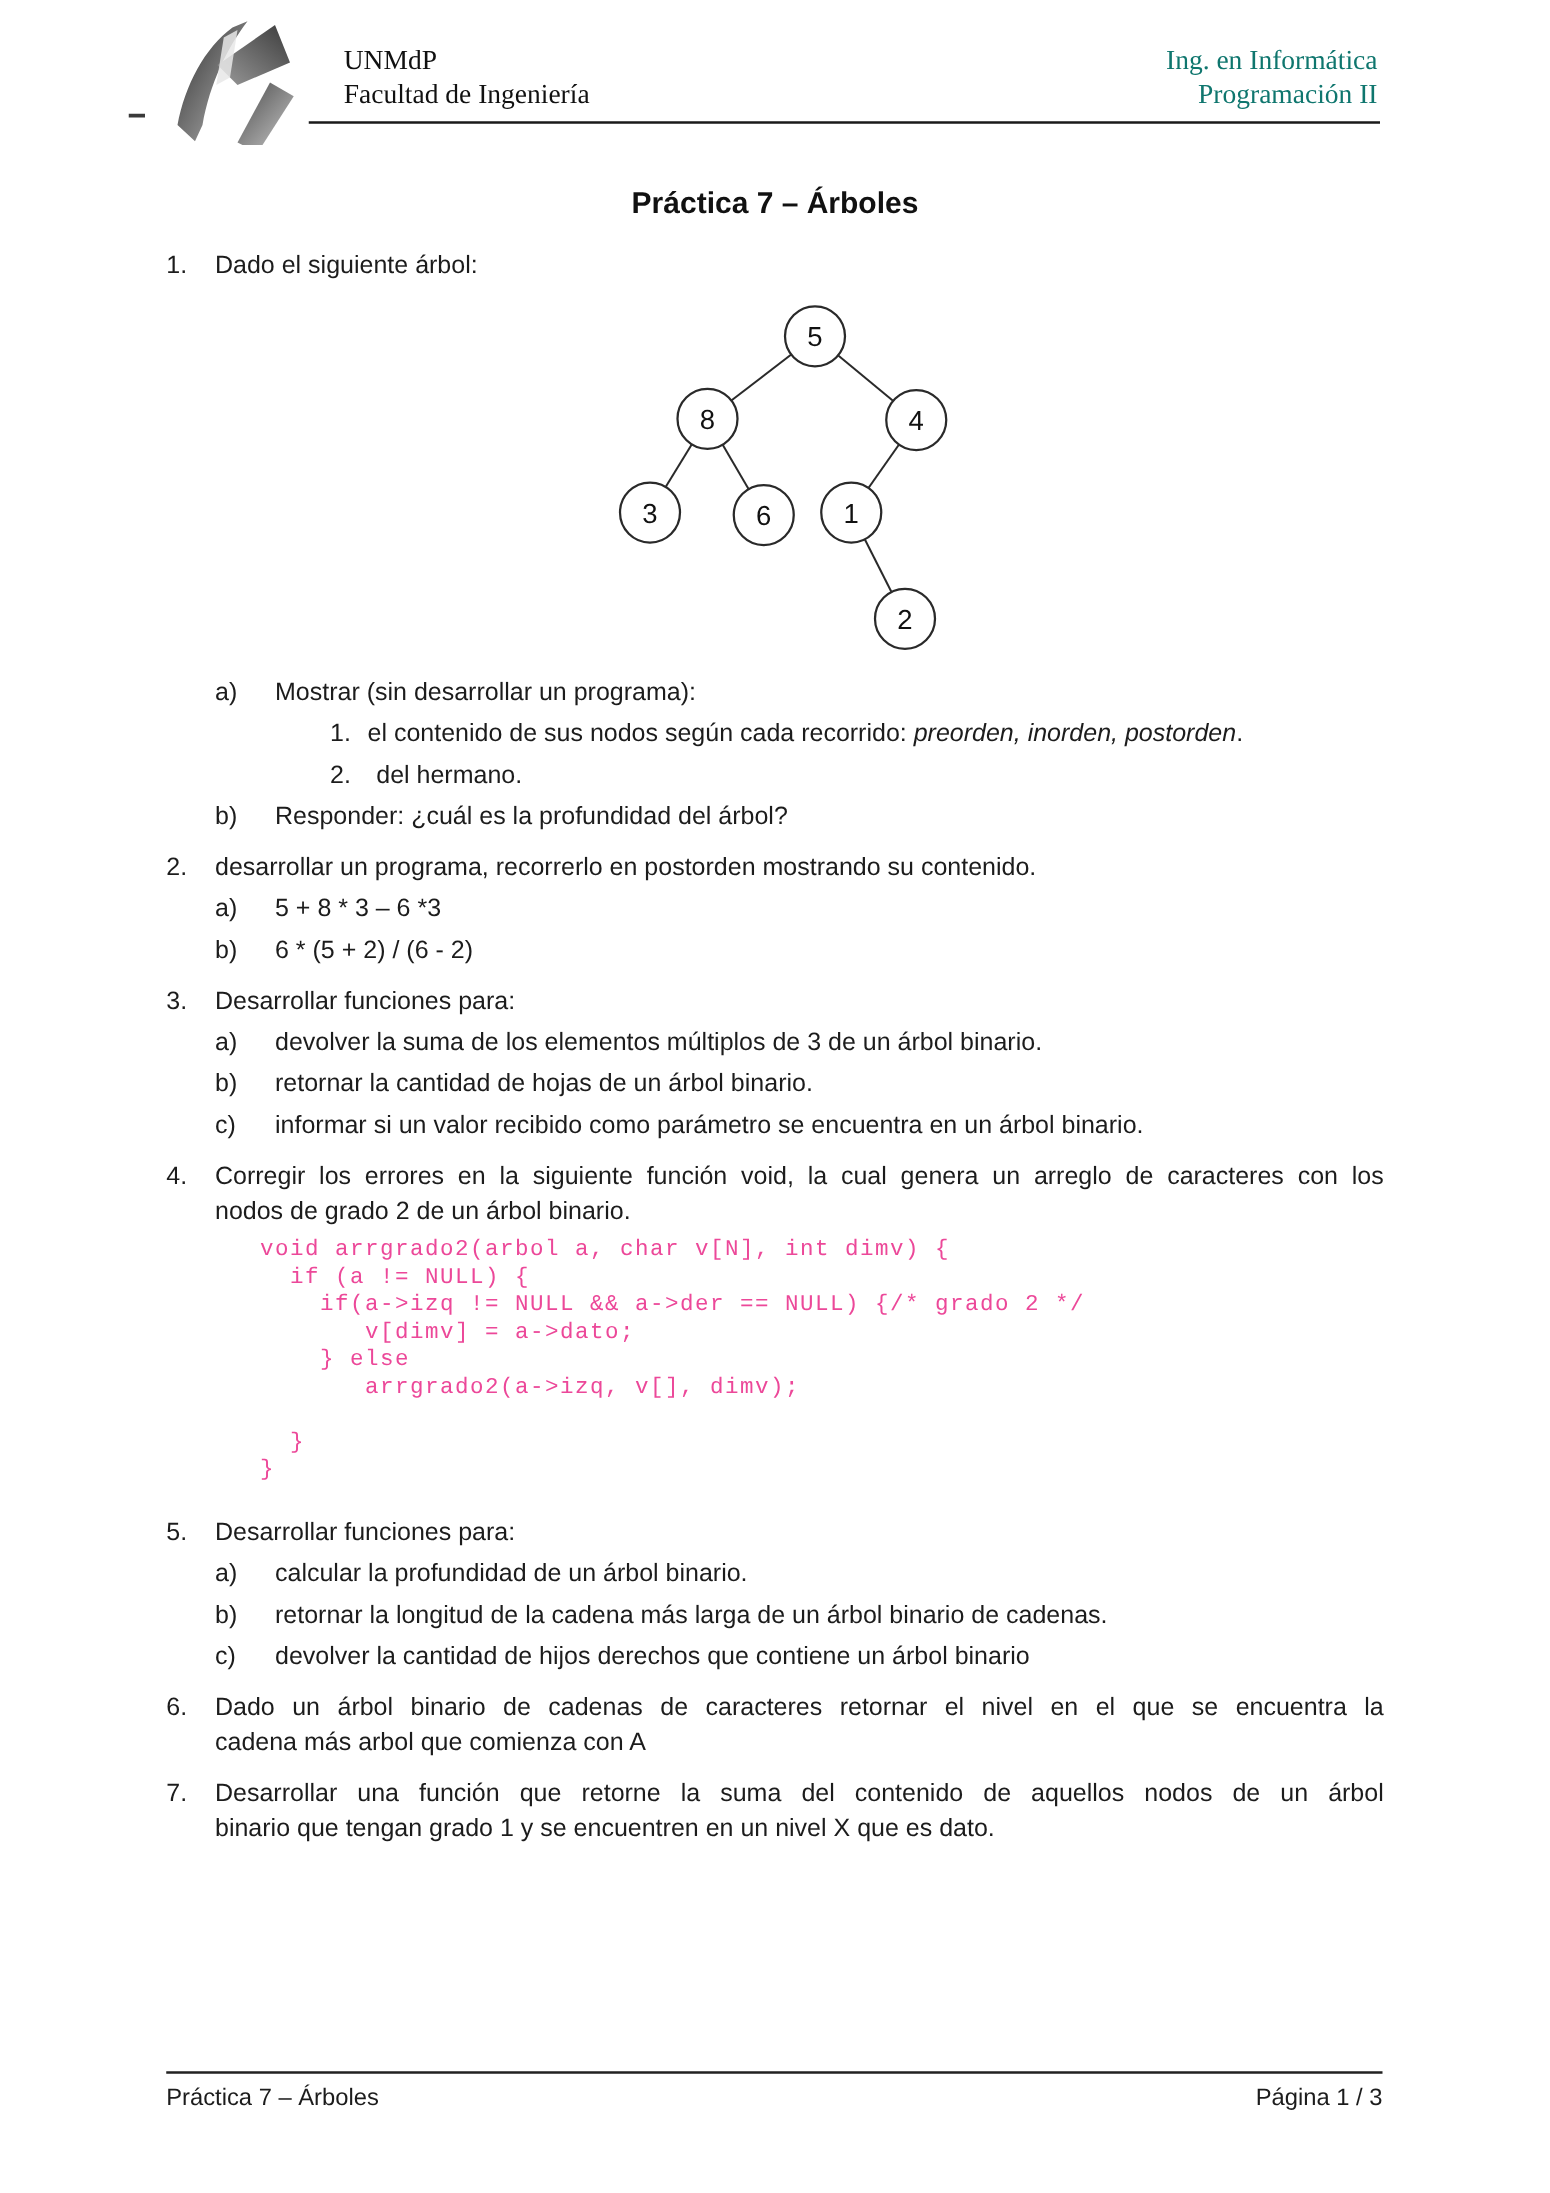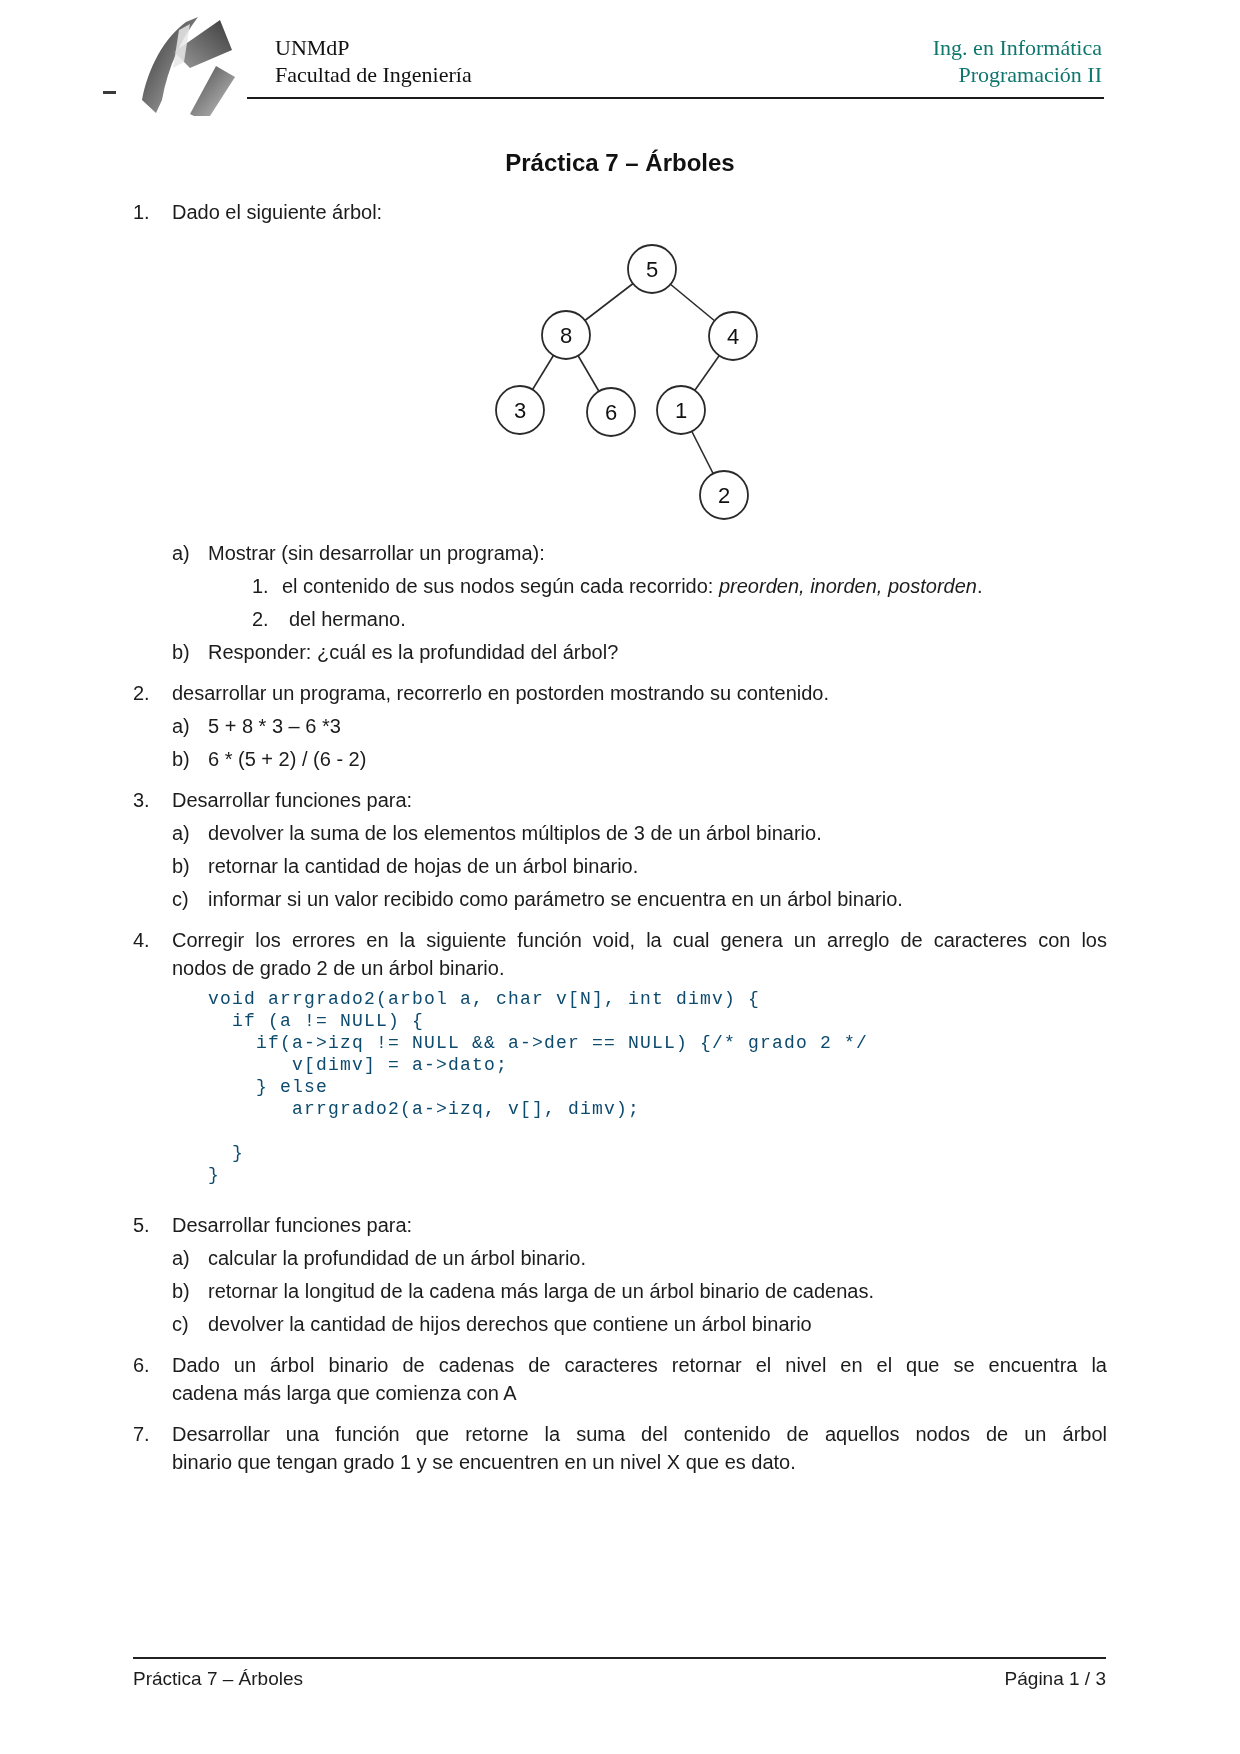--- a/index.html
+++ b/index.html
@@ -17,33 +17,33 @@
   
   .content { position:absolute; left:133px; right:133px; top:140px; font-size:20px; line-height:28px; }
   .doc-title { text-align:center; font-size:24px; line-height:30px; font-weight:bold; color:#111; margin:8px 0 20px 0; }
 
   .exercise { margin-top:13px; }
   .row { display:flex; }
   .num { width:39px; flex-shrink:0; }
   .item-body { flex:1; }
   .sub { display:flex; margin-top:5px; }
   .sub-marker { width:36px; flex-shrink:0; }
-  .sub-body { flex:1; }
+  .sub-body { flex:1;margin-left:12px; }
   .ss { display:flex; margin-top:5px; margin-left:44px; }
   .ss-marker { width:30px; flex-shrink:0; }
   .ss-body { flex:1; }
   .jline { text-align:justify; text-align-last:justify; }
   .lline { text-align:left; }
   em.trav { }
 
   
   .tree-wrap { margin:16px 0 2px 301px; }
 
   
-  .code-block { margin:6px 0 12px 36px; font-family:"Liberation Mono", monospace; font-size:18px; line-height:22px; letter-spacing:1.2px; color:#0c4a6e; }
+  .code-block { margin:6px 0 12px 36px; font-family:"Liberation Mono", monospace; font-size:18px; line-height:22px; letter-spacing:1.2px; color:#ec4899; }
   .code-line { white-space:pre; min-height:22px; }
 
   
   .footer { position:absolute; left:133px; right:134px; top:1657px; border-top:2px solid #222; padding-top:9px; display:flex; justify-content:space-between; font-size:19px; color:#1c1c1c; }
 </style>
 </head>
 <body>
 
 <div class="page">
 
@@ -221,21 +221,21 @@
           </div>
         </div>
       </div>
     </div>
 
     <div class="exercise">
       <div class="row">
         <div class="num">6.</div>
         <div class="item-body">
           <div class="jline">Dado un árbol binario de cadenas de caracteres retornar el nivel en el que se encuentra la</div>
-          <div class="lline">cadena más larga que comienza con A</div>
+          <div class="lline">cadena más arbol que comienza con A</div>
         </div>
       </div>
     </div>
 
     <div class="exercise">
       <div class="row">
         <div class="num">7.</div>
         <div class="item-body">
           <div class="jline">Desarrollar una función que retorne la suma del contenido de aquellos nodos de un árbol</div>
           <div class="lline">binario que tengan grado 1 y se encuentren en un nivel X que es dato.</div>

